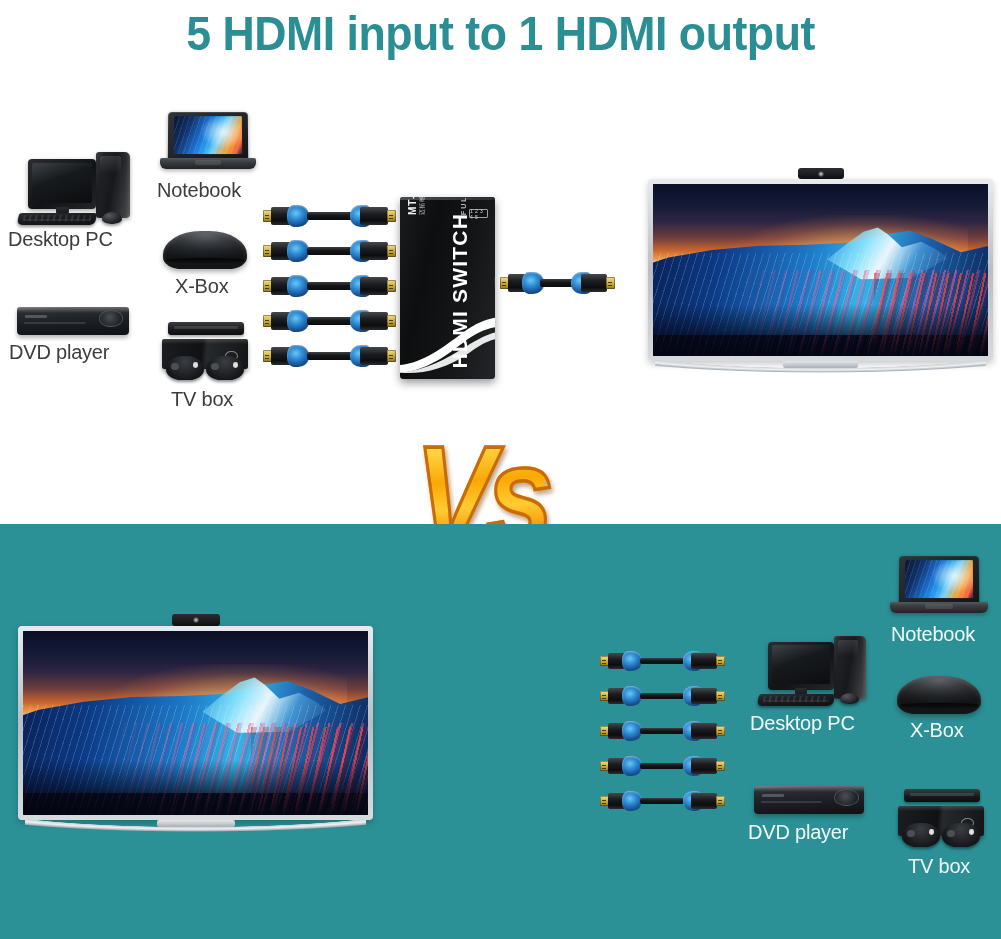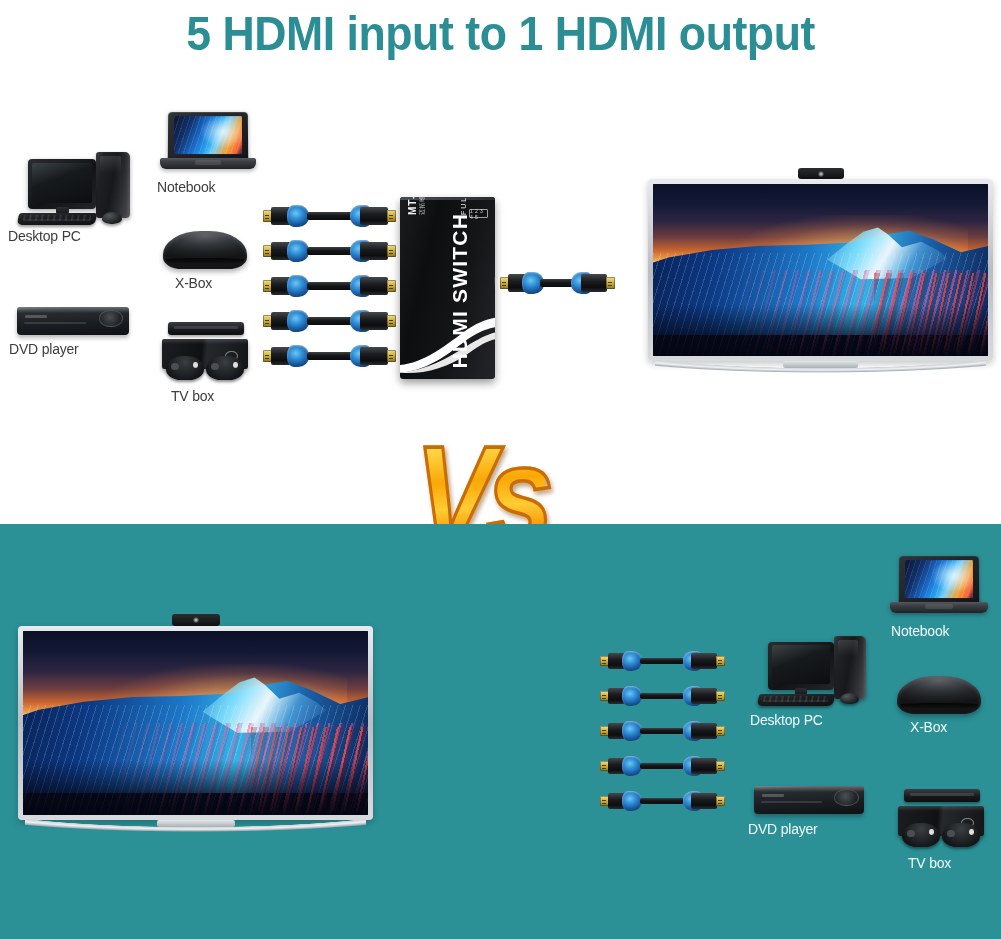--- a/index.html
+++ b/index.html
@@ -31,21 +31,21 @@
     letter-spacing:-0.5px;
     color:#2B8E94;
     font-family:"Liberation Sans", sans-serif;
     transform:scaleX(0.93);
     white-space:nowrap;
   }
 
   
   .dev-label {
     position:absolute;
-    font-size:14px;
+    font-size:20px;
     color:#3d3d3d;
     white-space:nowrap;
     letter-spacing:-0.2px;
   }
   .dev-label.light { color:#F2FBFB; }
 
   
   .device { position:absolute; }
 
   

